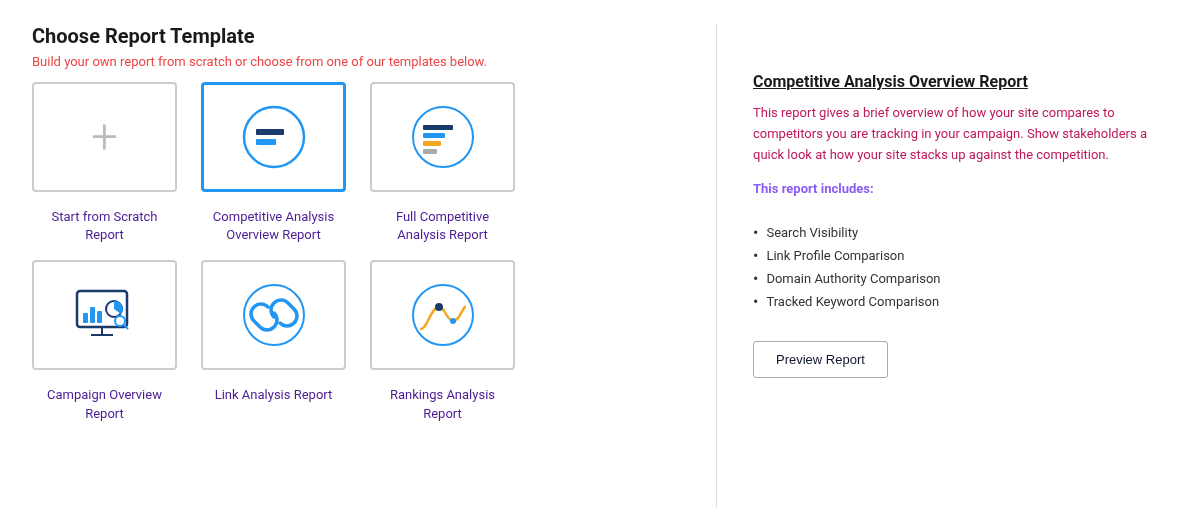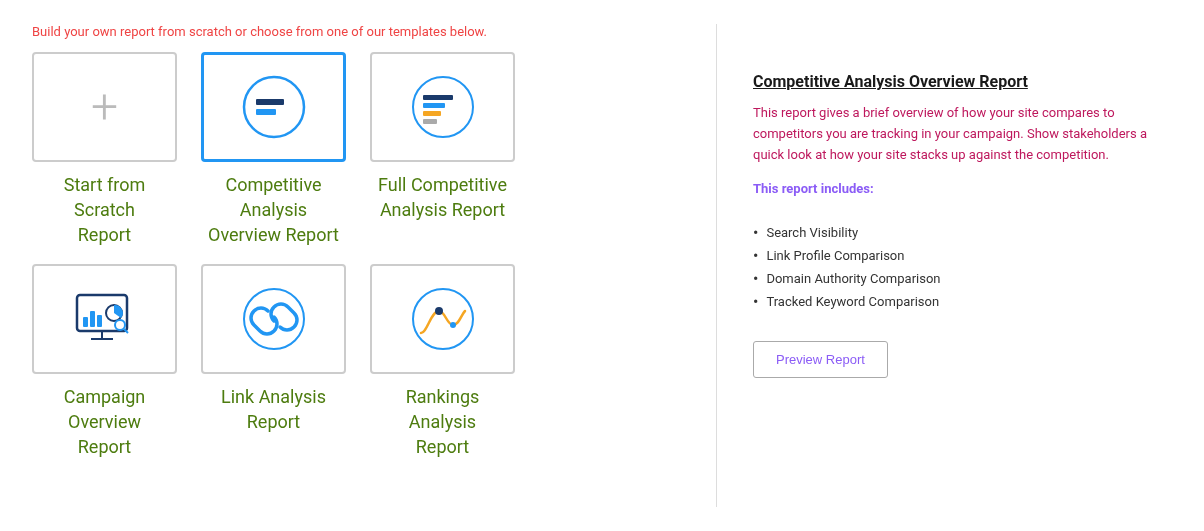--- a/index.html
+++ b/index.html
@@ -66,24 +66,24 @@
       justify-content: center;
       background: #fff;
       transition: border-color 0.2s;
     }
     .card-box.selected {
       border-color: #2196F3;
       border-width: 3px;
     }
 
     .card-label {
-      margin-top: 10px;
+      margin-top: 16px;
       text-align: center;
-      font-size: 18px;
-      color: #4d7c0f;
+      font-size: 13px;
+      color: #4c1d95;
       line-height: 1.4;
     }
 
     
     .scratch-icon {
       width: 48px;
       height: 48px;
       position: relative;
       display: flex;
       align-items: center;
@@ -162,34 +162,35 @@
     }
     .report-includes-list li::before {
       content: '•';
       color: #333;
       font-size: 16px;
     }
 
     .preview-btn {
       border: 1px solid #aaa;
       background: #fff;
-      color: #8b5cf6;
+      color: #0f172a;
       padding: 10px 22px;
       font-size: 13px;
       cursor: pointer;
       border-radius: 3px;
       transition: background 0.2s;
     }
   </style>
 </head>
 <body>
 
 <div class="page-container">
 
   <div class="left-panel">
+    <h1 class="page-title">Choose Report Template</h1>
     <p class="page-subtitle">Build your own report from scratch or choose from one of our templates below.</p>
 
     <div class="templates-grid">
 
       <div class="template-card">
         <div class="card-box">
           <div class="scratch-icon">
             <span class="scratch-plus">+</span>
           </div>
         </div>

